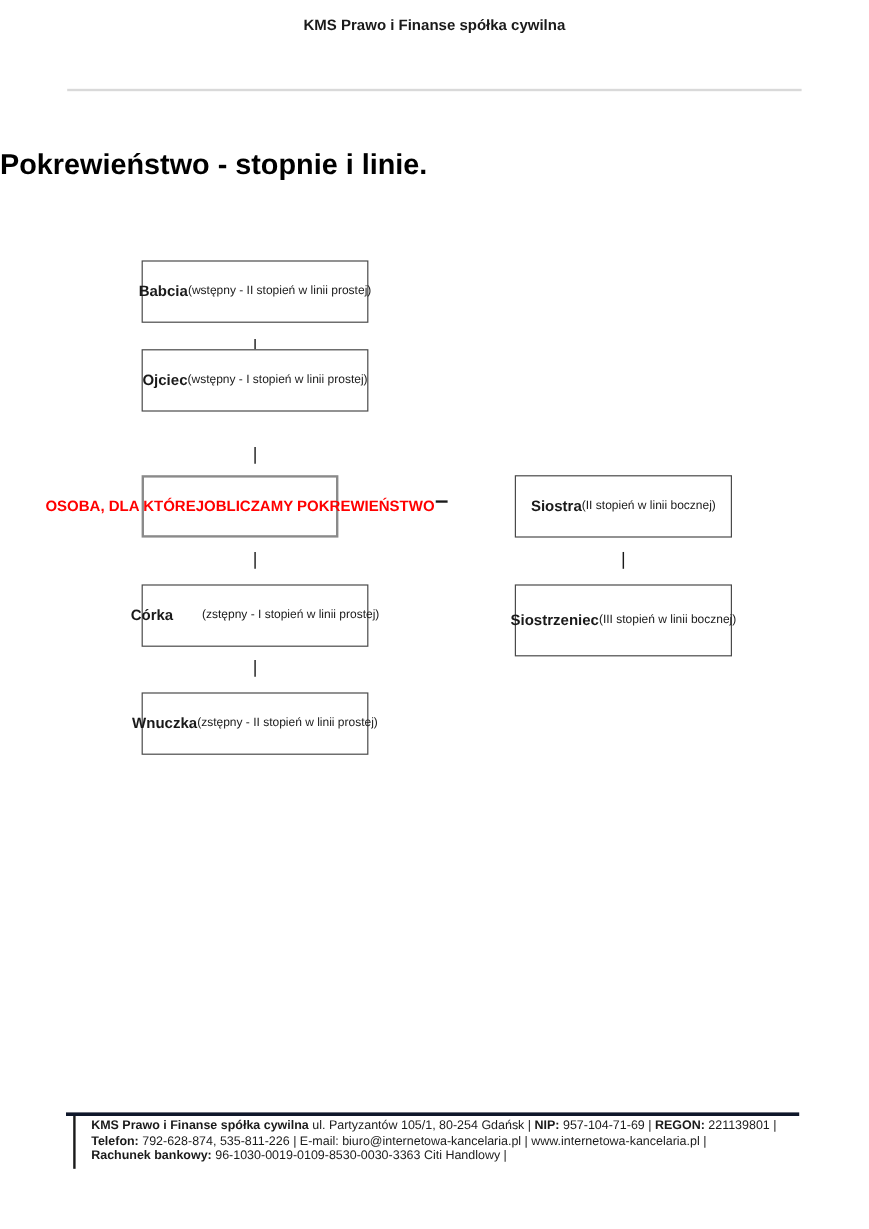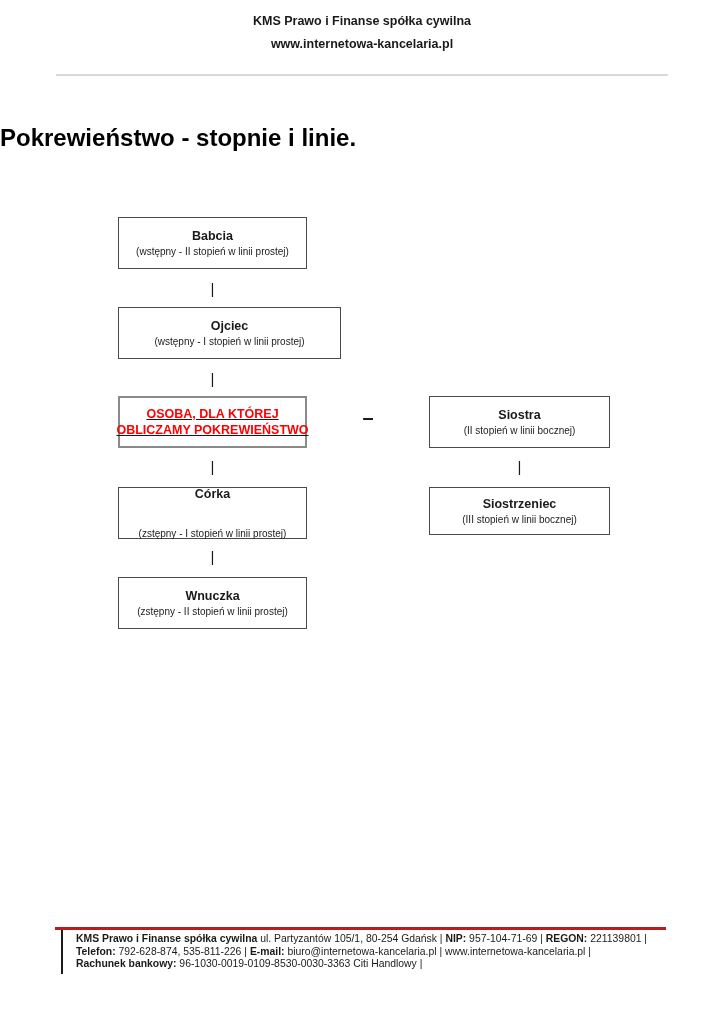--- a/index.html
+++ b/index.html
@@ -23,32 +23,32 @@
   .page-title {
     position:absolute; top:124px; left:0; width:724px;
     font-size:24px; font-weight:bold; color:#000;
   }
 
   
   .box {
     position:absolute;
     border:1px solid #4a4a4a;
     background:#fff;
-    display:flex; flex-direction:column;
+    display:flex; flex-direction:row;
     justify-content:center; align-items:center;
   }
   .box-title { font-size:12.5px; font-weight:bold; line-height:1.32; color:#1a1a1a; }
   .box-subtitle { font-size:10px; line-height:1.32; white-space:nowrap; color:#1a1a1a; }
 
   #box-babcia       { left:118px; top:217px; width:189px; height:52px; }
-  #box-ojciec       { left:118px; top:307px; width:223px; height:52px; }
-  #box-osoba        { left:118px; top:396px; width:189px; height:52px; border:2px solid #8a8a8a;text-decoration:underline; }
+  #box-ojciec       { left:118px; top:291px; width:189px; height:52px; }
+  #box-osoba        { left:118px; top:396px; width:164px; height:52px; border:2px solid #8a8a8a; }
   #box-siostra      { left:429px; top:396px; width:181px; height:52px; }
   #box-corka        { left:118px; top:487px; width:189px; height:52px;gap:24px; }
-  #box-siostrzeniec { left:429px; top:487px; width:181px; height:48px; }
+  #box-siostrzeniec { left:429px; top:487px; width:181px; height:60px; }
   #box-wnuczka      { left:118px; top:577px; width:189px; height:52px; }
 
   .osoba-line { font-size:12.5px; font-weight:bold; line-height:1.32; white-space:nowrap; color:#ff0000; }
 
   
   .connector {
     position:absolute; text-align:center;
     font-size:15px; line-height:15px; color:#1a1a1a;
   }
   .conn-left  { left:118px; width:189px; }
@@ -60,35 +60,34 @@
   #conn-4 { top:549px; }
 
   .sibling-dash {
     position:absolute; left:307px; top:406px; width:122px;
     text-align:center; font-size:20px; font-weight:bold; color:#1a1a1a;
   }
 
   
   .footer {
     position:absolute; left:55px; top:927px; width:611px;
-    border-top:3px solid #b91c1c;
+    border-top:3px solid #0f172a;
   }
   .footer-inner {
     margin-left:6px;
     border-left:2px solid #1a1a1a;
     padding:3px 0 3px 13px;
   }
   .footer-line { font-size:10.4px; line-height:12.6px; white-space:nowrap; color:#1a1a1a; }
 </style>
 </head>
 <body>
 
 <div class="header">
   <div class="header-company">KMS Prawo i Finanse spółka cywilna</div>
-  <div class="header-website">www.internetowa-kancelaria.pl</div>
 </div>
 <div class="header-rule"></div>
 
 <div class="page-title">Pokrewieństwo - stopnie i linie.</div>
 
 <div>
 
   <div class="box" id="box-babcia">
     <div class="box-title">Babcia</div>
     <div class="box-subtitle">(wstępny - II stopień w linii prostej)</div>
@@ -133,16 +132,16 @@
   <div class="box" id="box-wnuczka">
     <div class="box-title">Wnuczka</div>
     <div class="box-subtitle">(zstępny - II stopień w linii prostej)</div>
   </div>
 
 </div>
 
 <div class="footer">
   <div class="footer-inner">
     <div class="footer-line"><span style="font-weight: bold;">KMS Prawo i Finanse spółka cywilna</span><span> ul. Partyzantów 105/1, 80-254 Gdańsk  |  </span><span style="font-weight: bold;">NIP:</span><span> 957-104-71-69  |  </span><span style="font-weight: bold;">REGON:</span><span> 221139801  |</span></div>
-    <div class="footer-line"><span style="font-weight: bold;">Telefon:</span><span> 792-628-874, 535-811-226  |  </span><span style="font-weight: bold;">E-mail:</span><span> biuro@internetowa-kancelaria.pl  |  www.internetowa-kancelaria.pl  |</span></div>
+    <div class="footer-line"><span style="font-weight: bold;">Telefon:</span><span> 792-628-874, 535-811-226  |  </span><span style="font-weight: normal;">E-mail:</span><span> biuro@internetowa-kancelaria.pl  |  www.internetowa-kancelaria.pl  |</span></div>
     <div class="footer-line"><span style="font-weight: bold;">Rachunek bankowy:</span><span> 96-1030-0019-0109-8530-0030-3363 Citi Handlowy  |</span></div>
   </div>
 </div>
 
 </body></html>

